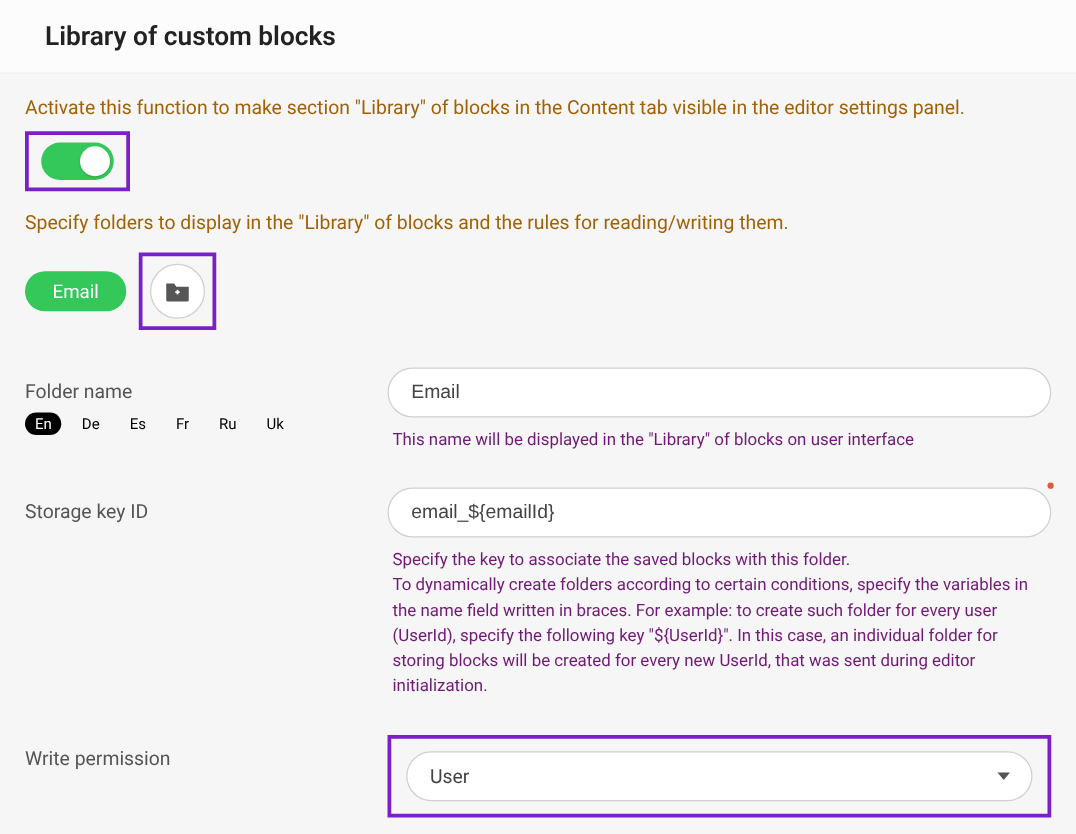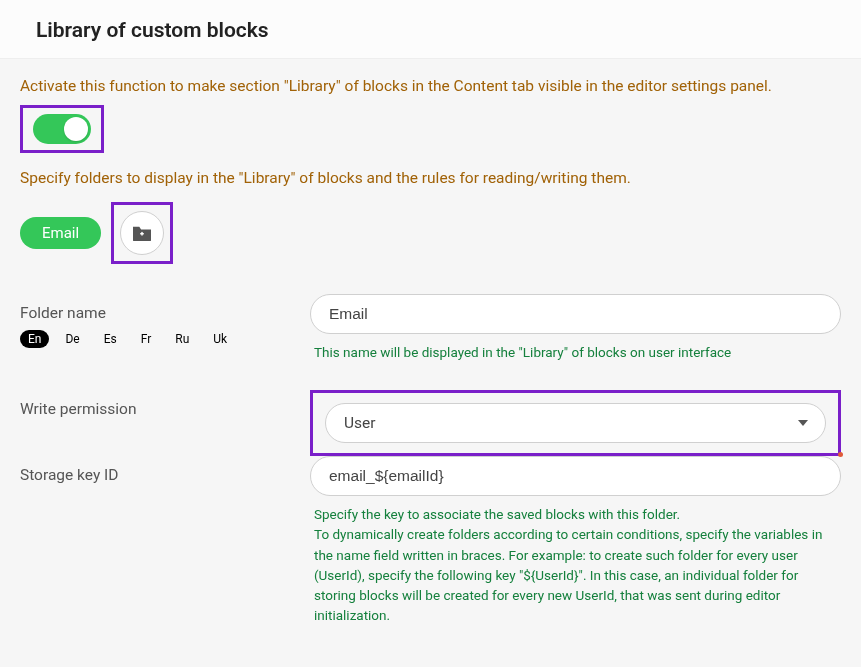--- a/index.html
+++ b/index.html
@@ -132,21 +132,21 @@
       position: absolute;
       right: -2px;
       top: -4px;
       width: 5px;
       height: 5px;
       background: #e05a3a;
       border-radius: 50%;
     }
     .hint {
       font-size: 13.5px;
-      color: #15803d;
+      color: #701a75;
       line-height: 1.5;
       margin-top: 8px;
       padding: 0 4px;
     }
     .select-wrap {
       position: relative;
       width: 100%;
     }
     .select {
       width: 100%;
@@ -216,41 +216,41 @@
         <span class="lang">Ru</span>
         <span class="lang">Uk</span>
       </div>
     </div>
     <div class="form-input-col">
       <input class="text-input" type="text" value="Email" style="">
       <div class="hint">This name will be displayed in the "Library" of blocks on user interface</div>
     </div>
   </div>
 
+  <div class="form-row">
+    <div class="form-label-col">
+      <div class="form-label">Storage key ID</div>
+    </div>
+    <div class="form-input-col">
+      <div class="input-wrap">
+        <input class="text-input" type="text" value="email_${emailId}" style="">
+        <div class="req-dot"></div>
+      </div>
+      <div class="hint" style="white-space:pre-line;">Specify the key to associate the saved blocks with this folder.
+To dynamically create folders according to certain conditions, specify the variables in the name field written in braces. For example: to create such folder for every user (UserId), specify the following key "${UserId}". In this case, an individual folder for storing blocks will be created for every new UserId, that was sent during editor initialization.</div>
+    </div>
+  </div>
+
   <div class="form-row" style="margin-bottom:0;">
     <div class="form-label-col">
       <div class="form-label">Write permission</div>
     </div>
     <div class="form-input-col">
       <div class="write-perm-highlight">
         <div class="select-wrap">
           <div class="select">User</div>
           <div class="chevron"></div>
         </div>
       </div>
     </div>
   </div>
 
-  <div class="form-row">
-    <div class="form-label-col">
-      <div class="form-label">Storage key ID</div>
-    </div>
-    <div class="form-input-col">
-      <div class="input-wrap">
-        <input class="text-input" type="text" value="email_${emailId}" style="">
-        <div class="req-dot"></div>
-      </div>
-      <div class="hint" style="white-space:pre-line;">Specify the key to associate the saved blocks with this folder.
-To dynamically create folders according to certain conditions, specify the variables in the name field written in braces. For example: to create such folder for every user (UserId), specify the following key "${UserId}". In this case, an individual folder for storing blocks will be created for every new UserId, that was sent during editor initialization.</div>
-    </div>
-  </div>
-
 </div>
 
 </body></html>

